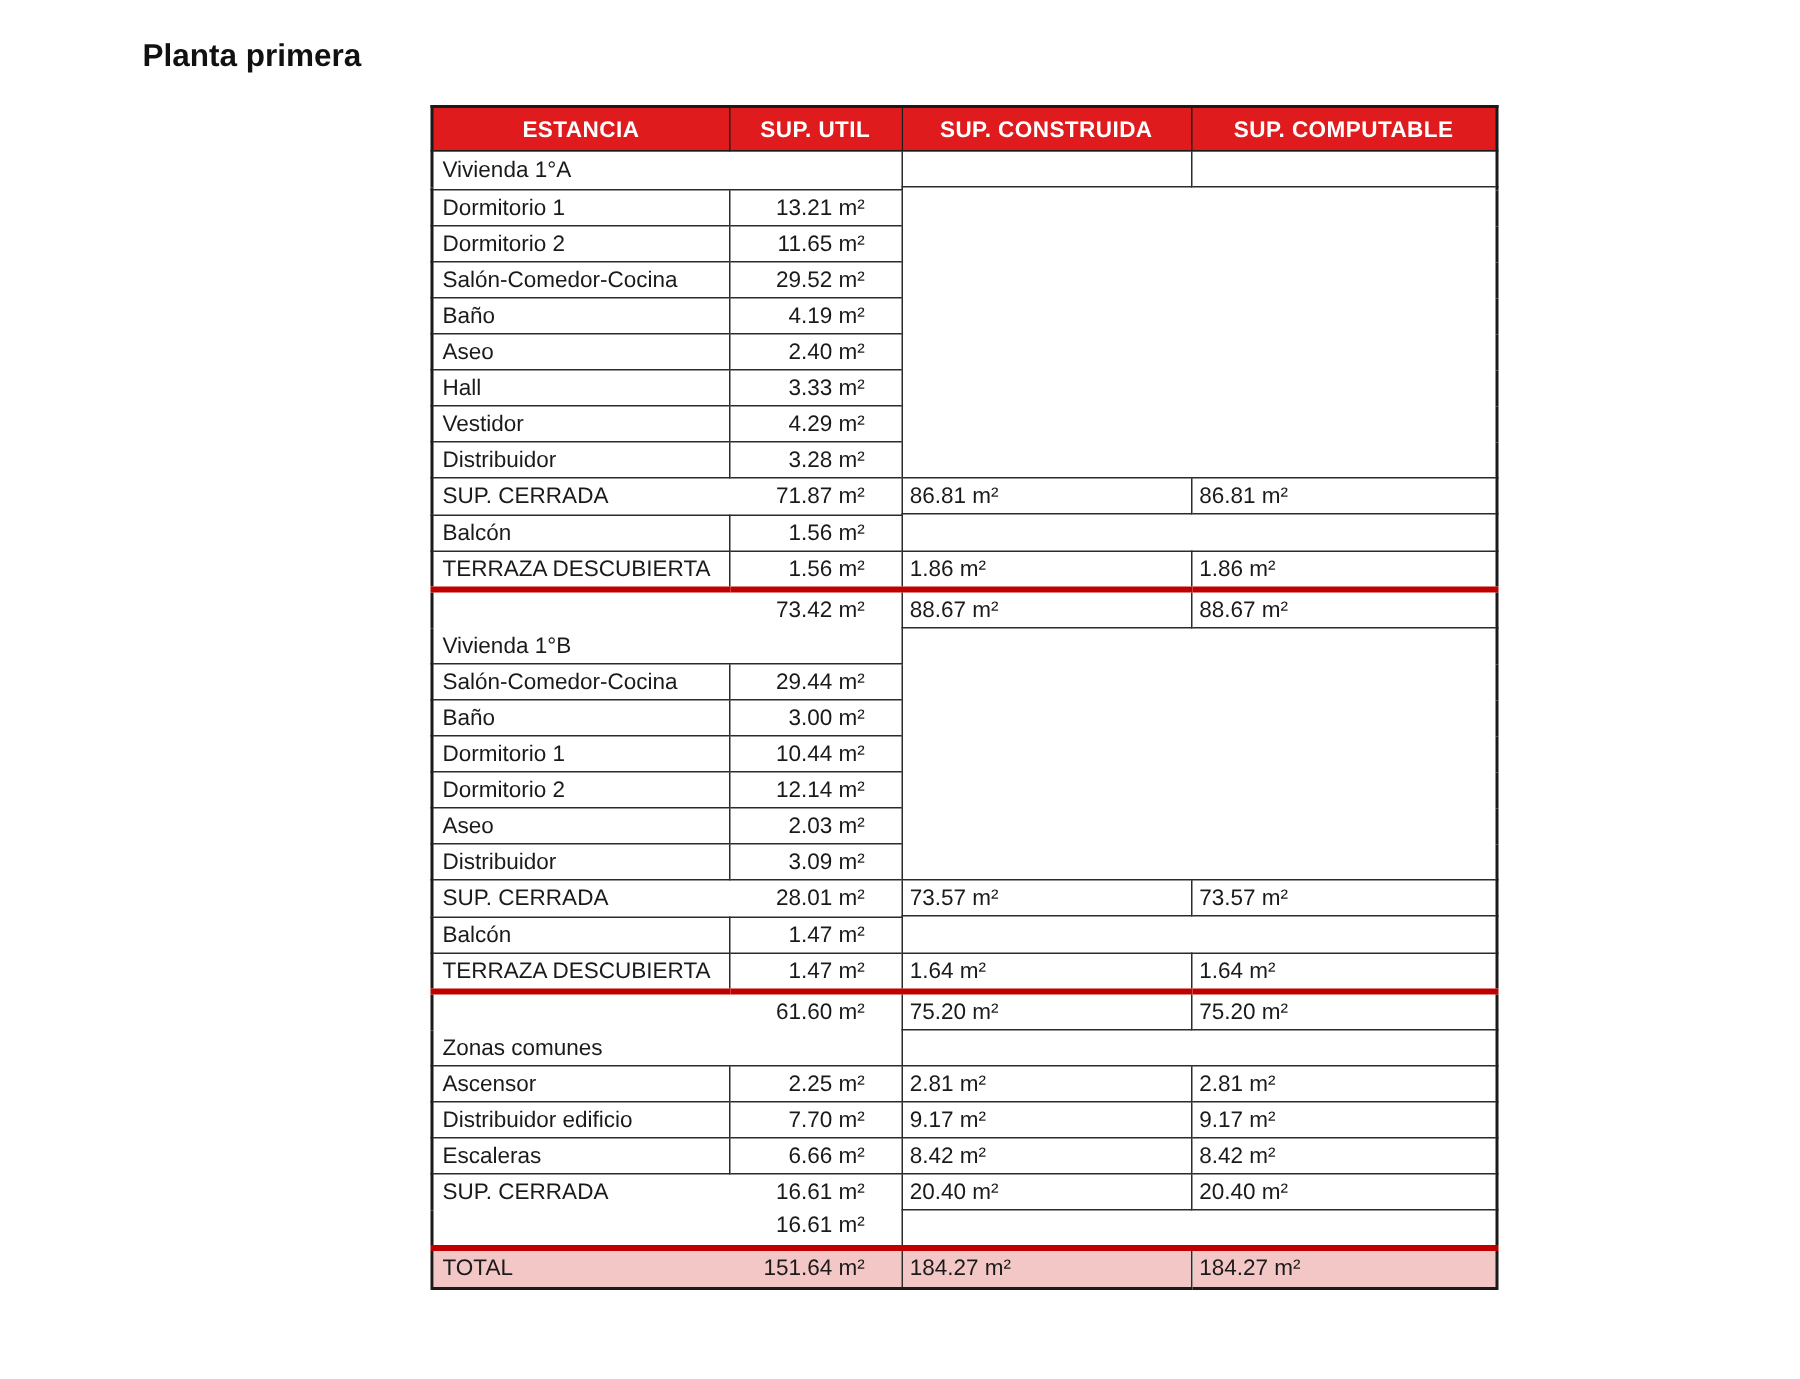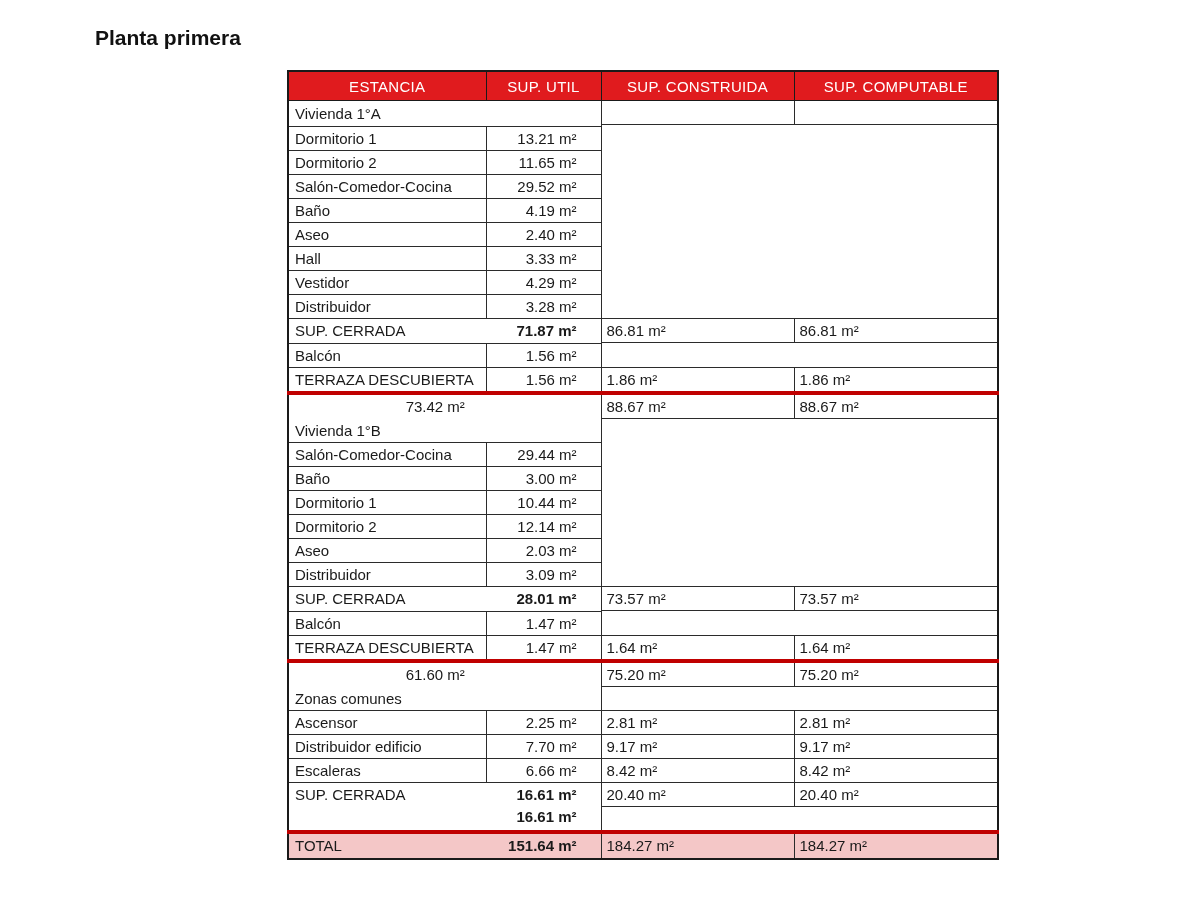--- a/index.html
+++ b/index.html
@@ -19,38 +19,38 @@
     font-size:15px;
   }
   col.c-estancia{width:198px;}
   col.c-util{width:115px;}
   col.c-construida{width:193px;}
   col.c-computable{width:204px;}
   th{
     background:var(--header-bg,#e01b1e);
     color:var(--header-text,#ffffff);
     border:1px solid #1a1a1a;
-    height:28px;font-size:15px;font-weight:400;
+    height:28px;font-size:15px;font-weight:700;
     letter-spacing:.3px;text-align:center;padding:0 2px;
   }
   td{
     border:1px solid #2b2b2b;height:23px;padding:0 5px;
     line-height:20px;vertical-align:middle;background:#fff;
     overflow:hidden;white-space:nowrap;
   }
   td.name{text-align:left;padding-left:6px;margin-left:25px;}
   td.util{text-align:right;padding-right:24px;}
   td.ctr{text-align:left;}
   td.redline{border-bottom:4px solid var(--accent-line,#c00000);}
   td.vbottom{vertical-align:bottom;padding-bottom:2px;}
   td.vtop{vertical-align:top;padding-top:1px;}
   .sc-line{display:flex;justify-content:space-between;height:22px;align-items:center;}
   .sc-line .sc-label{padding-left:1px;}
-  .sc-line .sc-val{padding-right:19px;font-weight:bold;}
-  .sub-val{text-align:center;padding-right:19px;height:22px;line-height:22px;}
+  .sc-line .sc-val{padding-right:19px;}
+  .sub-val{text-align:right;padding-right:19px;height:22px;line-height:22px;}
   .sub-label{text-align:center;height:23px;display:flex;align-items:flex-end;padding-left:1px;padding-bottom:1px;}
   tr.total-row td{
     background:var(--total-bg,#f4c7c7);
     border-bottom:2px solid #1a1a1a;
   }
 </style>
 </head>
 <body>
 
 <h1 class="page-title">Planta primera</h1>

